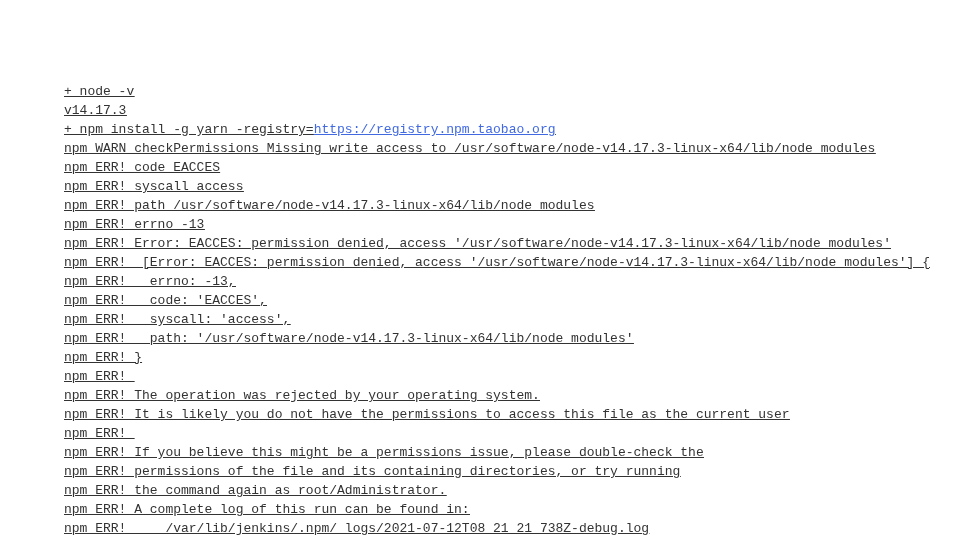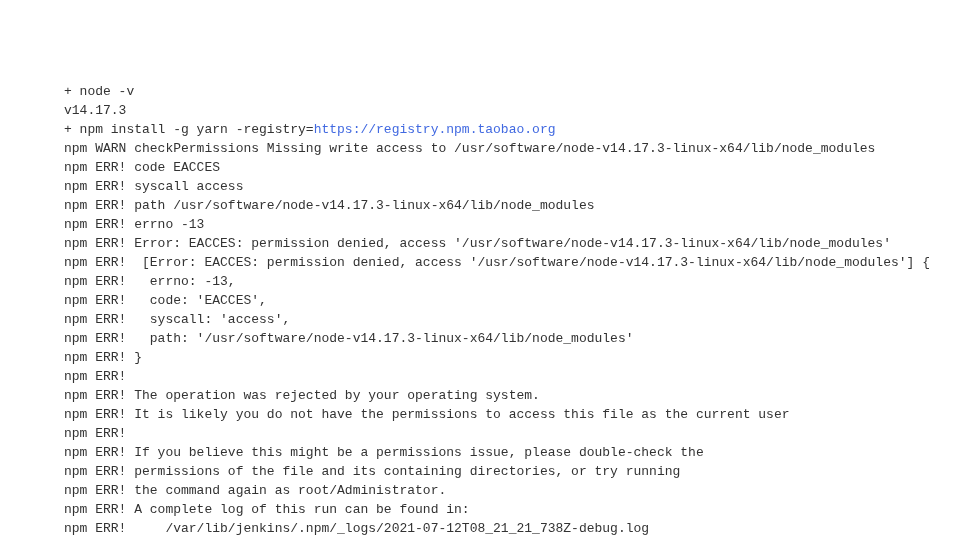--- a/index.html
+++ b/index.html
@@ -1,18 +1,19 @@
 <!DOCTYPE html>
 <html><head>
   <meta charset="utf-8">
   <style>
     * {
       margin: 0;
       padding: 0;
       box-sizing: border-box;
+      text-decoration: underline;
     }
     body {
       font-family: "Consolas", "Monaco", "Courier New", monospace;
       font-size: 13px;
       line-height: 19px;
       background: #ffffff;
       color: #333333;
       padding: 6px 0 20px 64px;
       white-space: pre;
     }

